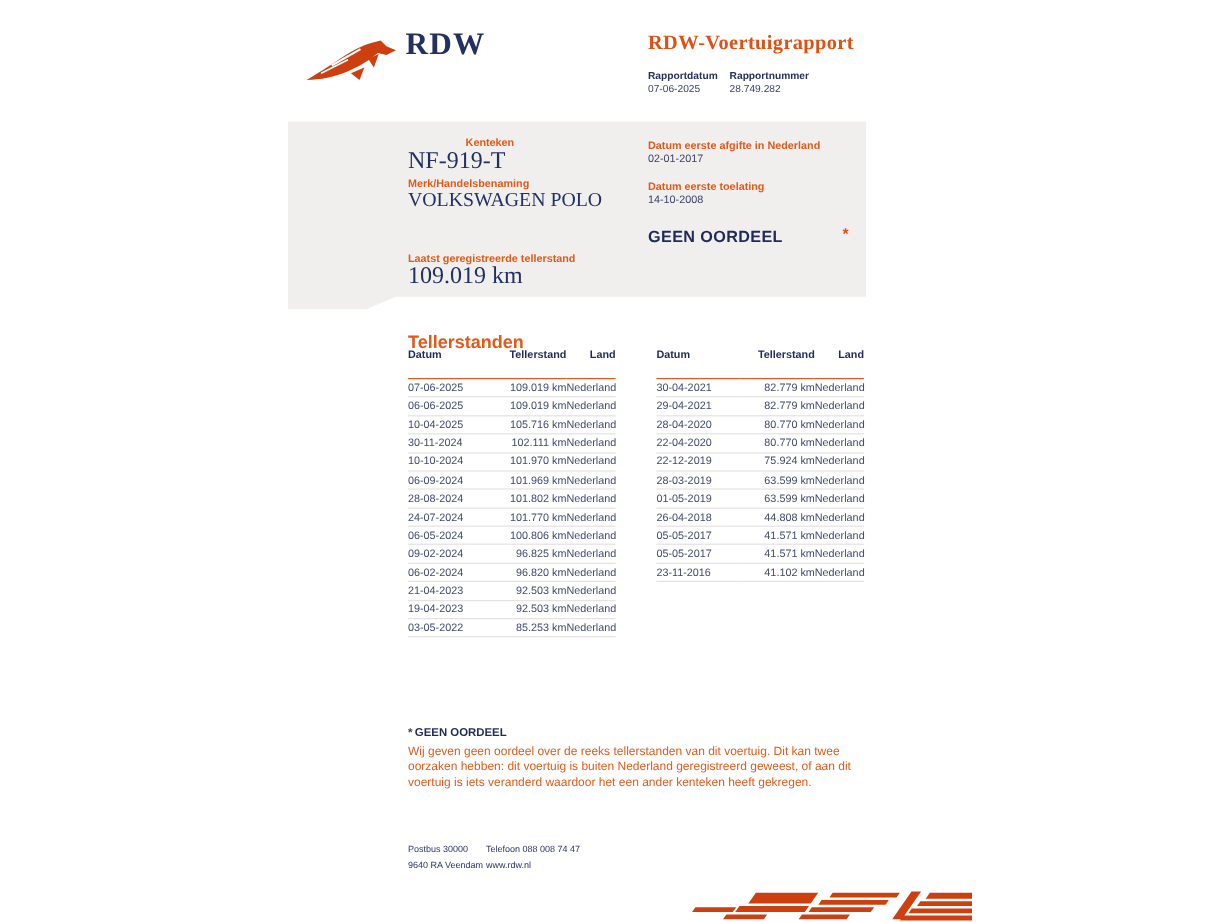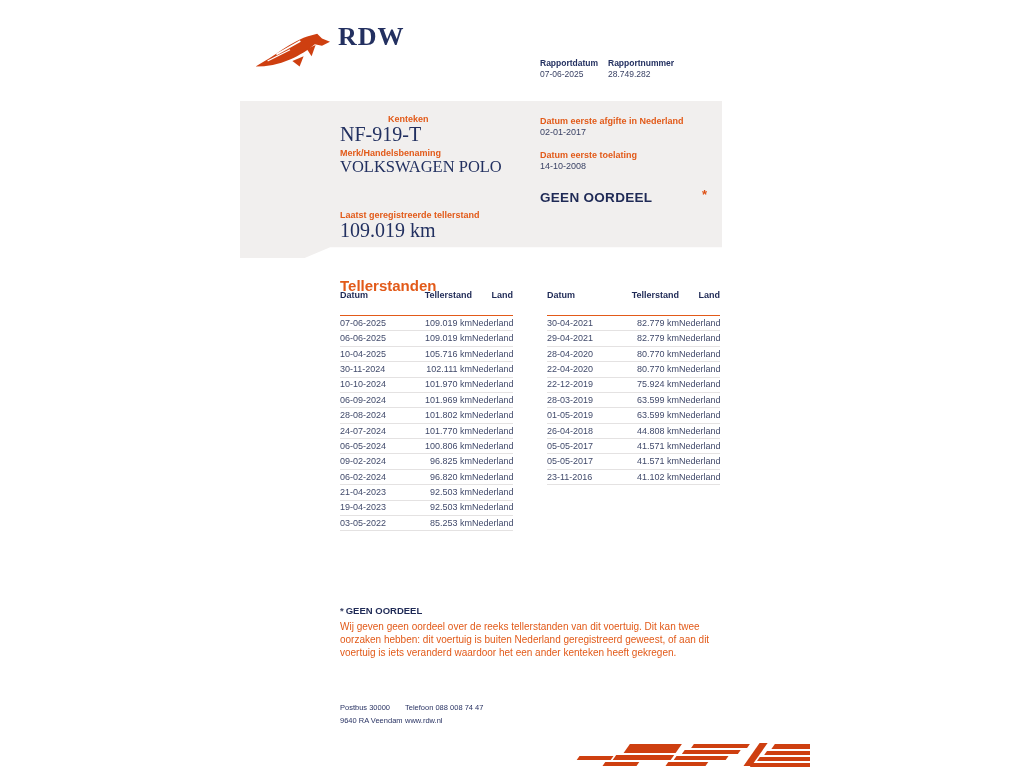--- a/index.html
+++ b/index.html
@@ -75,20 +75,21 @@
 
   <svg class="abs logo-bird" viewBox="0 0 100 55">
     <path d="M2,47 C14,40 25,33 35,26 C47,18 59,11 71,8 L79,6 L85,12 L95,16 L85,21 L76,19 C68,26 57,33 45,38 C31,44 16,47 2,47 Z" fill="#CE3F10"></path>
     <path d="M28,32 L58,15" stroke="#ffffff" stroke-width="2.2" fill="none"></path>
     <path d="M17,40 L45,26" stroke="#ffffff" stroke-width="1.6" fill="none"></path>
     <path d="M48,40 L62,34 L57,47 Z" fill="#CE3F10"></path>
     <path d="M66,25 L77,20 L72,34 Z" fill="#CE3F10"></path>
   </svg>
   <div class="abs logo-word">RDW</div>
 
+  <div class="abs doc-title">RDW-Voertuigrapport</div>
 
   <div class="abs meta-label" style="left:540px; top:58px;">Rapportdatum</div>
   <div class="abs meta-label" style="left:608px; top:58px;">Rapportnummer</div>
   <div class="abs meta-value" style="left:540px; top:69px;">07-06-2025</div>
   <div class="abs meta-value" style="left:608px; top:69px;">28.749.282</div>
 
   <div class="abs vbox">
     <div class="abs field-label" style="left:100px; top:13px;padding-left:48px;">Kenteken</div>
     <div class="abs field-value-lg" style="left:100px; top:22px;">NF-919-T</div>
 

